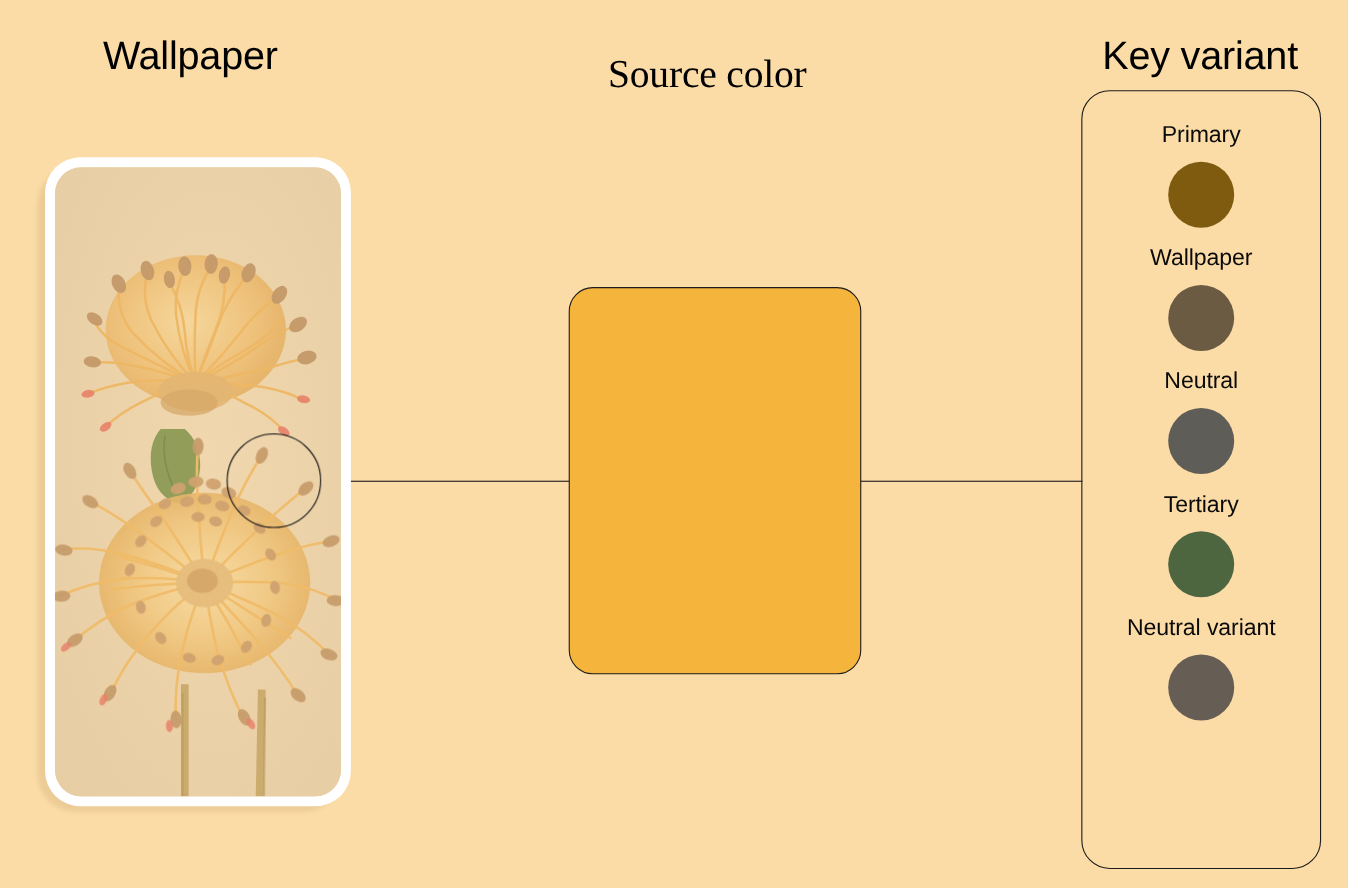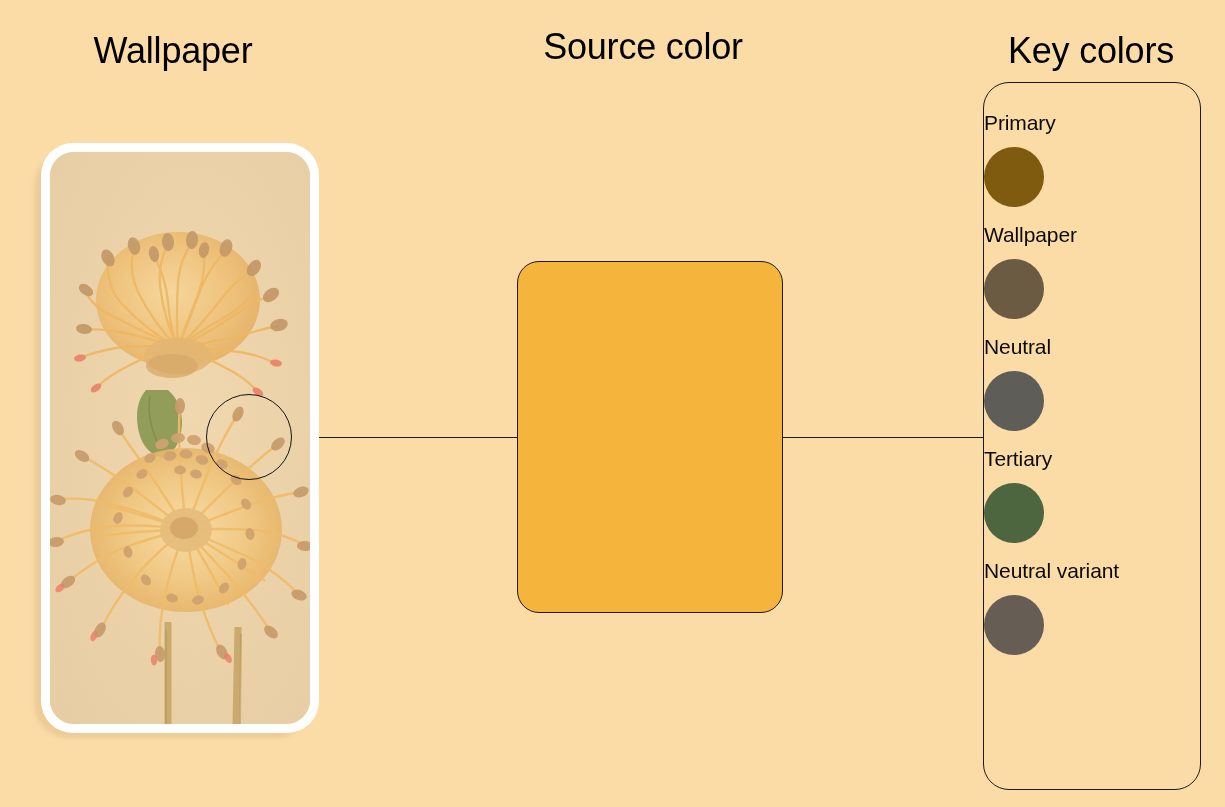--- a/index.html
+++ b/index.html
@@ -27,21 +27,21 @@
   .col-title {
     position: absolute;
     font-size: 36px;
     font-weight: 500;
     color: #000000;
     letter-spacing: -0.2px;
     white-space: nowrap;
     text-align: center;
   }
   #title-wallpaper { left: 0px;   top: 30px; width: 346px; }
-  #title-source    { left: 470px; top: 26px; width: 346px; }
+  #title-source    { left: 470px; top: 46px; width: 346px; font-family: Liberation Serif, serif; }
   #title-keys      { left: 968px; top: 30px; width: 246px; }
 
   
   .connector {
     position: absolute;
     height: 0;
     border-top: 1.6px solid #1b1b1b;
   }
   #connector-left  { left: 290px; top: 437px; width: 228px; }
   #connector-right { left: 781px; top: 437px; width: 203px; }
@@ -113,21 +113,21 @@
     border-radius: 26px;
     background: transparent;
     display: flex;
     flex-direction: column;
     align-items: center;
     padding-top: 28px;
   }
   .key-row {
     display: flex;
     flex-direction: column;
-    align-items: flex-start;
+    align-items: center;
     width: 100%;
   }
   .key-row + .key-row { margin-top: 16px; }
   .key-label {
     font-size: 21px;
     font-weight: 400;
     color: #0a0a0a;
     letter-spacing: -0.1px;
     white-space: nowrap;
     line-height: 1.1;
@@ -139,21 +139,21 @@
     margin-top: 13px;
   }
 </style>
 </head>
 <body style="background: rgb(252, 220, 166);">
 
 <div class="stage">
 
   <div class="col-title" id="title-wallpaper">Wallpaper</div>
   <div class="col-title" id="title-source">Source color</div>
-  <div class="col-title" id="title-keys">Key colors</div>
+  <div class="col-title" id="title-keys">Key variant</div>
 
   <div class="connector" id="connector-left"></div>
   <div class="connector" id="connector-right"></div>
 
   <div class="phone-shadow"></div>
   <div class="phone" style="background: rgb(255, 255, 255);">
     <div class="phone-screen">
       <svg class="wallpaper-art" viewBox="0 0 260 572" preserveAspectRatio="xMidYMid slice">
         <defs>
           <radialGradient id="bgGrad" cx="55%" cy="45%" r="75%">

